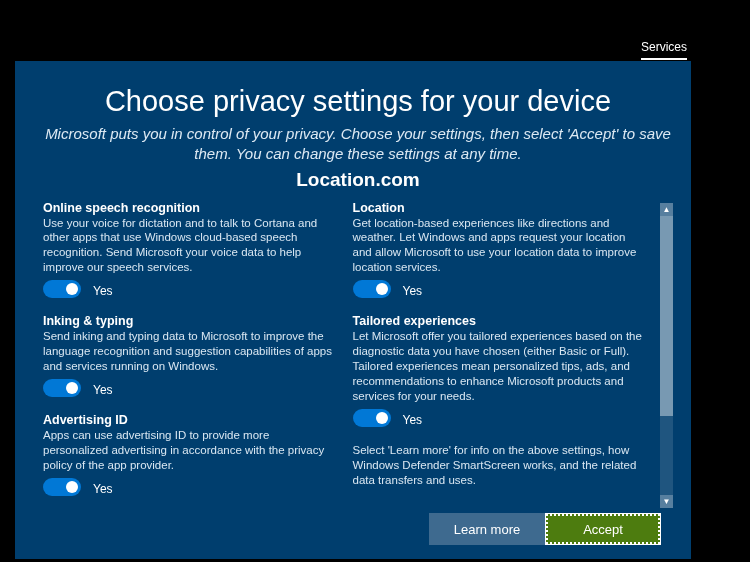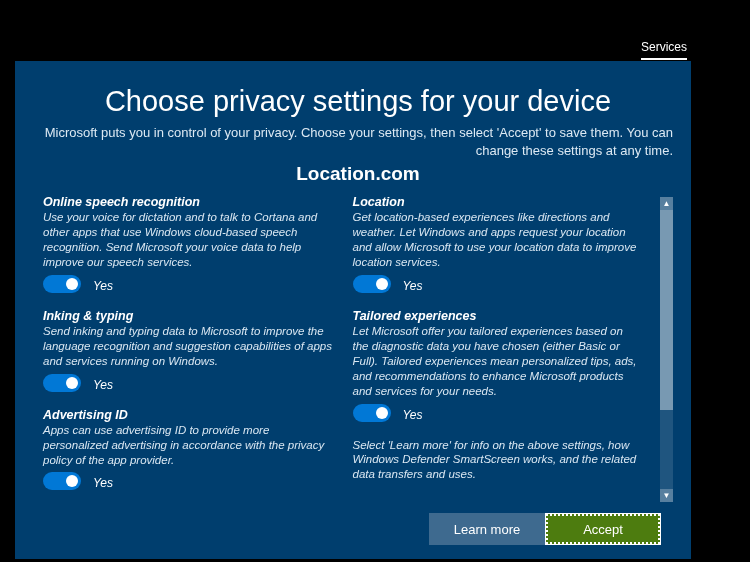--- a/index.html
+++ b/index.html
@@ -40,44 +40,44 @@
       padding: 24px 18px 10px 28px;
       position: relative;
     }
     .title {
       font-size: 29px;
       font-weight: 300;
       text-align: center;
       margin-bottom: 6px;
     }
     .subtitle {
-      font-size: 13px;
-      text-align: right;
+      font-size: 15px;
+      text-align: center;
       line-height: 1.35;
       margin-bottom: 4px;
       font-weight: 400;
       color: #dce9f3;
+      font-style: italic;
     }
     .watermark {
       text-align: center;
       font-weight: 700;
       font-size: 19px;
       color: #fff;
       margin-top: 2px;
       margin-bottom: 10px;
     }
     .content-row {
       display: flex;
       gap: 18px;
     }
     .scroll-area {
       display: flex;
       gap: 20px;
       flex: 1;
-      font-style: italic;
     }
     .col {
       flex: 1;
       min-width: 0;
     }
     .setting {
       margin-bottom: 16px;
     }
     .setting-title {
       font-size: 12.5px;

